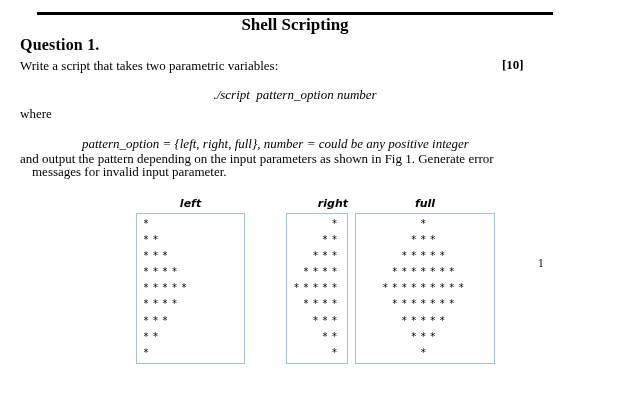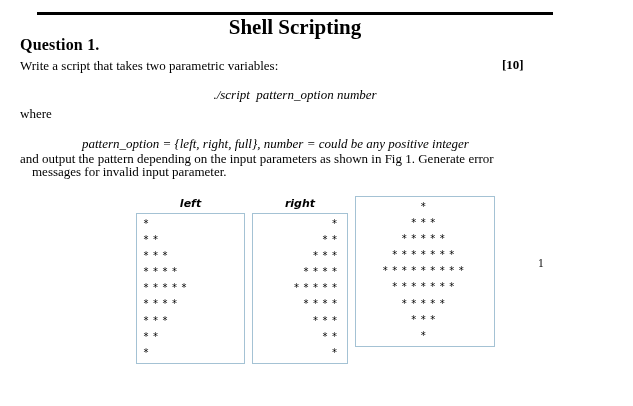--- a/index.html
+++ b/index.html
@@ -8,35 +8,35 @@
   }
   *{box-sizing:border-box;}
   html,body{margin:0;padding:0;}
   body{
     width:633px;height:406px;position:relative;overflow:hidden;
     background:#ffffff;color:#000;
     font-family:"Liberation Serif",serif;
   }
   .top-rule{position:absolute;left:37px;top:12px;width:516px;height:2.5px;background:#000;}
   .page-title{position:absolute;left:37px;top:15px;width:516px;text-align:center;
-    font-weight:bold;font-size:21px;}
+    font-weight:bold;font-size:17px;}
   .q-heading{position:absolute;left:20px;top:36px;font-size:16px;font-weight:bold;letter-spacing:.2px;}
   .prompt{position:absolute;left:20px;top:58px;font-size:13px;}
   .marks{position:absolute;left:502px;top:57px;font-size:13px;font-weight:bold;}
   .command{position:absolute;left:37px;top:87px;width:516px;text-align:center;
     font-style:italic;font-size:13px;white-space:pre;}
   .where{position:absolute;left:20px;top:106px;font-size:13px;}
   .definition{position:absolute;left:82px;top:136px;font-style:italic;font-size:13px;text-align:center;}
   .body1{position:absolute;left:20px;top:151px;font-size:13px;}
   .body2{position:absolute;left:32px;top:164px;font-size:13px;}
   .figure{position:absolute;left:136px;top:196px;width:359px;}
   .panels{display:flex;gap:7px;}
   .panel-col{display:flex;flex-direction:column;}
   .panel-col:nth-child(1){width:109px;}
-  .panel-col:nth-child(2){width:96px;}
+  .panel-col:nth-child(2){width:96px;align-items:flex-end;}
   .panel-col:nth-child(3){width:140px;}
   .panel-label{text-align:center;font-family:"DejaVu Sans",sans-serif;
     font-weight:bold;font-style:italic;font-size:11px;height:17px;line-height:15px;}
   .panel-box{border:1px solid var(--box-border);height:151px;padding:2px 6px;
     font-family:"DejaVu Sans Mono",monospace;font-size:10px;letter-spacing:3.5px;
     background:#fff;}
   .pattern-row{height:16.1px;line-height:16.1px;white-space:pre;}
   .align-left .pattern-row{text-align:left;}
   .align-right .pattern-row{text-align:right;}
   .align-center .pattern-row{text-align:center;}
@@ -89,20 +89,21 @@
           <div class="pattern-row">***</div>
           <div class="pattern-row">****</div>
           <div class="pattern-row">*****</div>
           <div class="pattern-row">****</div>
           <div class="pattern-row">***</div>
           <div class="pattern-row">**</div>
           <div class="pattern-row">*</div>
         </div>
       </div>
       <div class="panel-col">
+        <div class="panel-label">full</div>
         <div class="panel-box align-center">
           <div class="pattern-row">*</div>
           <div class="pattern-row">***</div>
           <div class="pattern-row">*****</div>
           <div class="pattern-row">*******</div>
           <div class="pattern-row">*********</div>
           <div class="pattern-row">*******</div>
           <div class="pattern-row">*****</div>
           <div class="pattern-row">***</div>
           <div class="pattern-row">*</div>

